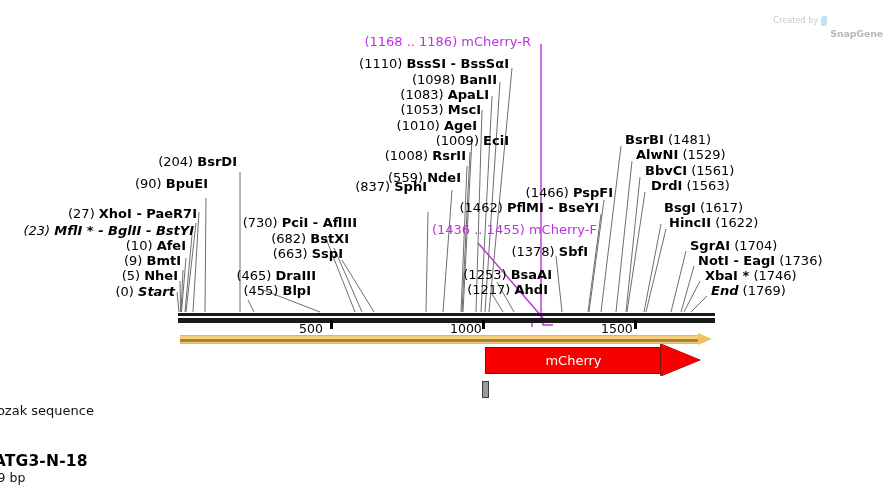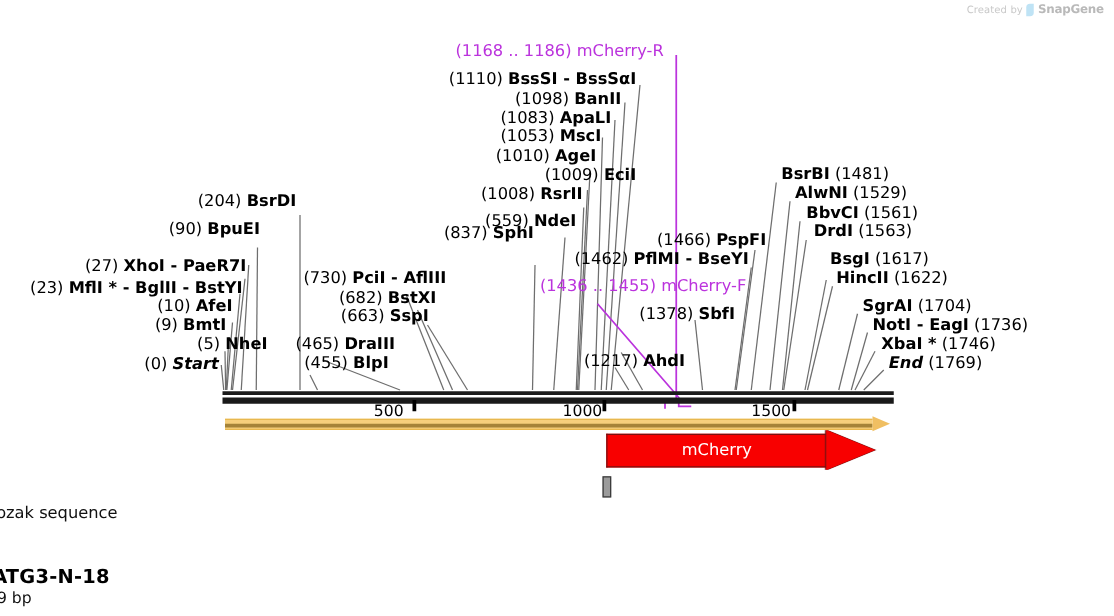--- a/index.html
+++ b/index.html
@@ -10,21 +10,21 @@
     -webkit-font-smoothing:antialiased;
   }
   .map{position:absolute;left:0;top:0;width:891px;height:493px;}
 
   
   #snapgene-credit{
     position:absolute;right:8px;top:2px;
     display:flex;align-items:center;gap:3px;
     color:#c9c9c9;font-size:8px;letter-spacing:.1px;
   }
-  #snapgene-credit .sg-word{color:#b9b9b9;font-weight:bold;font-size:9.5px;letter-spacing:-.2px;}
+  #snapgene-credit .sg-word{color:#b9b9b9;font-weight:bold;font-size:9.5px;letter-spacing:-.2px;margin-top:26px;}
   #snapgene-credit .sg-mark{
     width:6px;height:10px;background:#bfe3f5;
     border-radius:3px 0 3px 0;display:inline-block;
   }
 
   
   .lbl{
     position:absolute;white-space:nowrap;
     font-size:13px;color:#000;line-height:1;
   }
@@ -184,33 +184,33 @@
     <span class="nm">BsrDI</span>
   </div>
   <div class="lbl right" style="left:0px;top:177px;width:208px;">
     <span class="pos">(90)</span>
     <span class="nm">BpuEI</span>
   </div>
   <div class="lbl right" style="left:0px;top:207px;width:197px;">
     <span class="pos">(27)</span>
     <span class="nm">XhoI - PaeR7I</span>
   </div>
-  <div class="lbl right" style="left:0px;top:224px;width:194px;">
+  <div class="lbl right" style="left:0px;top:224px;width:194px;font-style:italic;">
     <span class="pos">(23)</span>
     <span class="nm">MflI * - BglII - BstYI</span>
   </div>
   <div class="lbl right" style="left:0px;top:239px;width:186px;">
     <span class="pos">(10)</span>
     <span class="nm">AfeI</span>
   </div>
   <div class="lbl right" style="left:0px;top:254px;width:181px;">
     <span class="pos">(9)</span>
     <span class="nm">BmtI</span>
   </div>
-  <div class="lbl right" style="left:0px;top:269px;width:178px;margin-left:36px;">
+  <div class="lbl right" style="left:0px;top:269px;width:178px;">
     <span class="pos">(5)</span>
     <span class="nm">NheI</span>
   </div>
   <div class="lbl right" style="left:0px;top:285px;width:175px;">
     <span class="pos">(0)</span>
     <span class="it">Start</span>
   </div>
 
   <div class="lbl right" style="left:0px;top:216px;width:357px;">
     <span class="pos">(730)</span>
@@ -283,20 +283,24 @@
     <span class="pos">(1462)</span>
     <span class="nm">PflMI - BseYI</span>
   </div>
   <div class="lbl primer right" style="left:0px;top:223px;width:597px;">
     <span class="pos">(1436 .. 1455)</span>
     <span class="nm">mCherry-F</span>
   </div>
   <div class="lbl right" style="left:0px;top:245px;width:588px;">
     <span class="pos">(1378)</span>
     <span class="nm">SbfI</span>
+  </div>
+  <div class="lbl right" style="left:0px;top:268px;width:552px;">
+    <span class="pos">(1253)</span>
+    <span class="nm">BsaAI</span>
   </div>
   <div class="lbl right" style="left:0px;top:283px;width:548px;">
     <span class="pos">(1217)</span>
     <span class="nm">AhdI</span>
   </div>
 
   <div class="lbl" style="left:625px;top:133px;">
     <span class="nm">BsrBI</span>
     <span class="pos">(1481)</span>
   </div>

